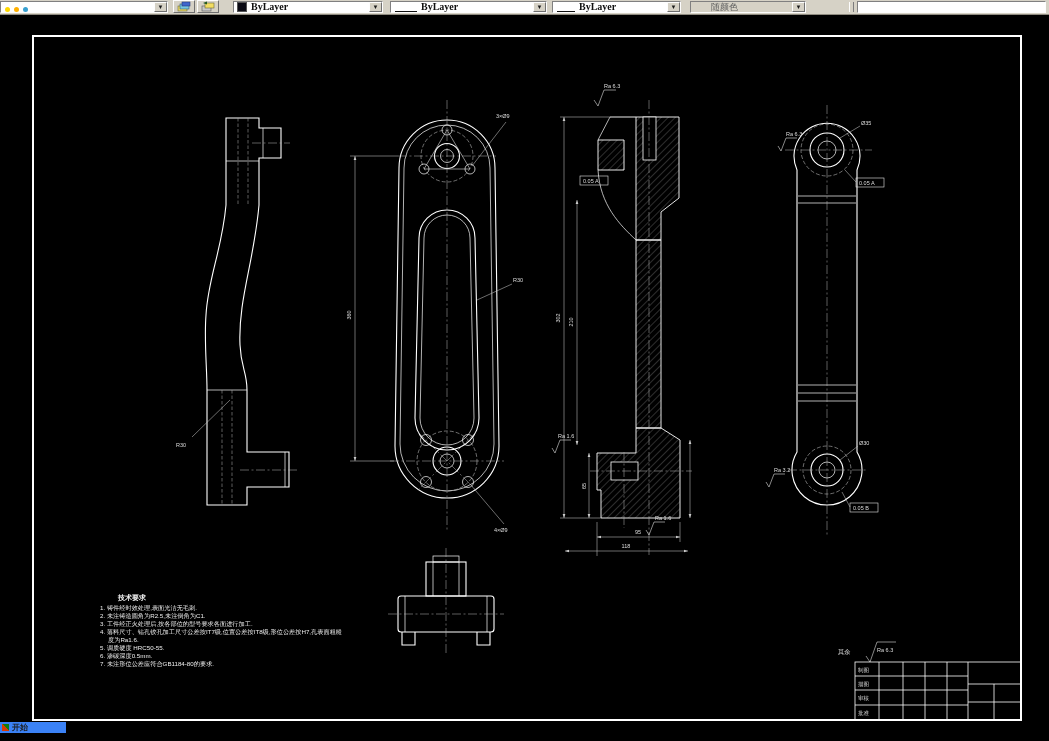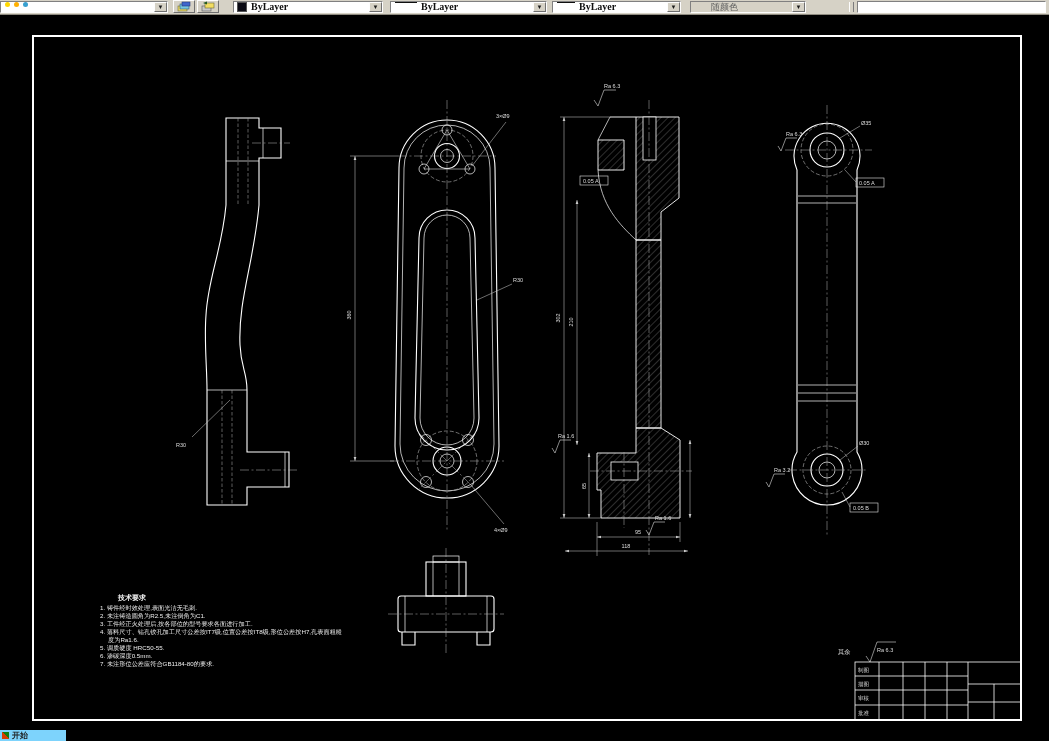--- a/index.html
+++ b/index.html
@@ -8,21 +8,21 @@
     background:#000;font-family:"Liberation Sans",sans-serif;
   }
   
   .toolbar{
     position:absolute;top:0;left:0;width:1049px;height:14px;
     background:#d6d2c6;border-bottom:1px solid #8f8b80;z-index:5;
   }
   .combo{
     position:absolute;top:1px;height:12px;background:#fff;
     border:1px solid;border-color:#808080 #fdfdfd #fdfdfd #808080;
-    box-sizing:border-box;display:flex;align-items:flex-start;overflow:hidden;
+    box-sizing:border-box;display:flex;align-items:flex-end;overflow:hidden;
   }
   .combo.disabled{background:#d6d2c6;}
   .combo-text{
     font-family:"Liberation Serif",serif;font-weight:bold;font-size:10px;
     color:#101010;line-height:10px;padding-left:4px;white-space:nowrap;
   }
   .combo.disabled .combo-text{font-family:"Liberation Sans",sans-serif;font-weight:normal;font-size:9px;color:#5e5e5e;}
   .combo-arrow{
     position:absolute;right:0;top:0;width:13px;height:100%;
     background:#d6d2c6;border:1px solid;border-color:#fdfdfd #6f6f6f #6f6f6f #fdfdfd;
@@ -38,21 +38,21 @@
   }
   .grip{position:absolute;top:2px;left:849px;width:3px;height:10px;
     border-left:1px solid #fdfdfd;border-right:1px solid #7c7c7c;}
   .right-field{
     position:absolute;top:1px;left:857px;width:189px;height:12px;background:#fff;
     border:1px solid;border-color:#808080 #fdfdfd #fdfdfd #808080;box-sizing:border-box;
   }
   .mini-dot{width:5px;height:5px;border-radius:50%;margin-left:4px;flex:0 0 auto;}
   
   .taskbar-fragment{
-    position:absolute;left:0;bottom:0;width:66px;height:11px;background:#7dd3fc;
+    position:absolute;left:0;bottom:8px;width:66px;height:11px;background:#3b82f6;
     z-index:6;display:flex;align-items:center;font-size:8px;font-weight:bold;color:#1c1c1c;
   }
   .start-icon{width:7px;height:7px;margin:0 3px 0 2px;background:
     linear-gradient(45deg,#d83b01 50%,#107c10 50%);}
   
   svg text{fill:#e9e9e9;font-family:"Liberation Sans",sans-serif;}
   .oline{stroke:#fff;stroke-width:1.1;fill:none;}
   .oline2{stroke:#fff;stroke-width:0.7;fill:none;}
   .tline{stroke:#e0e0e0;stroke-width:0.6;fill:none;}
   .dim{stroke:#c4c4c4;stroke-width:0.55;fill:none;}

